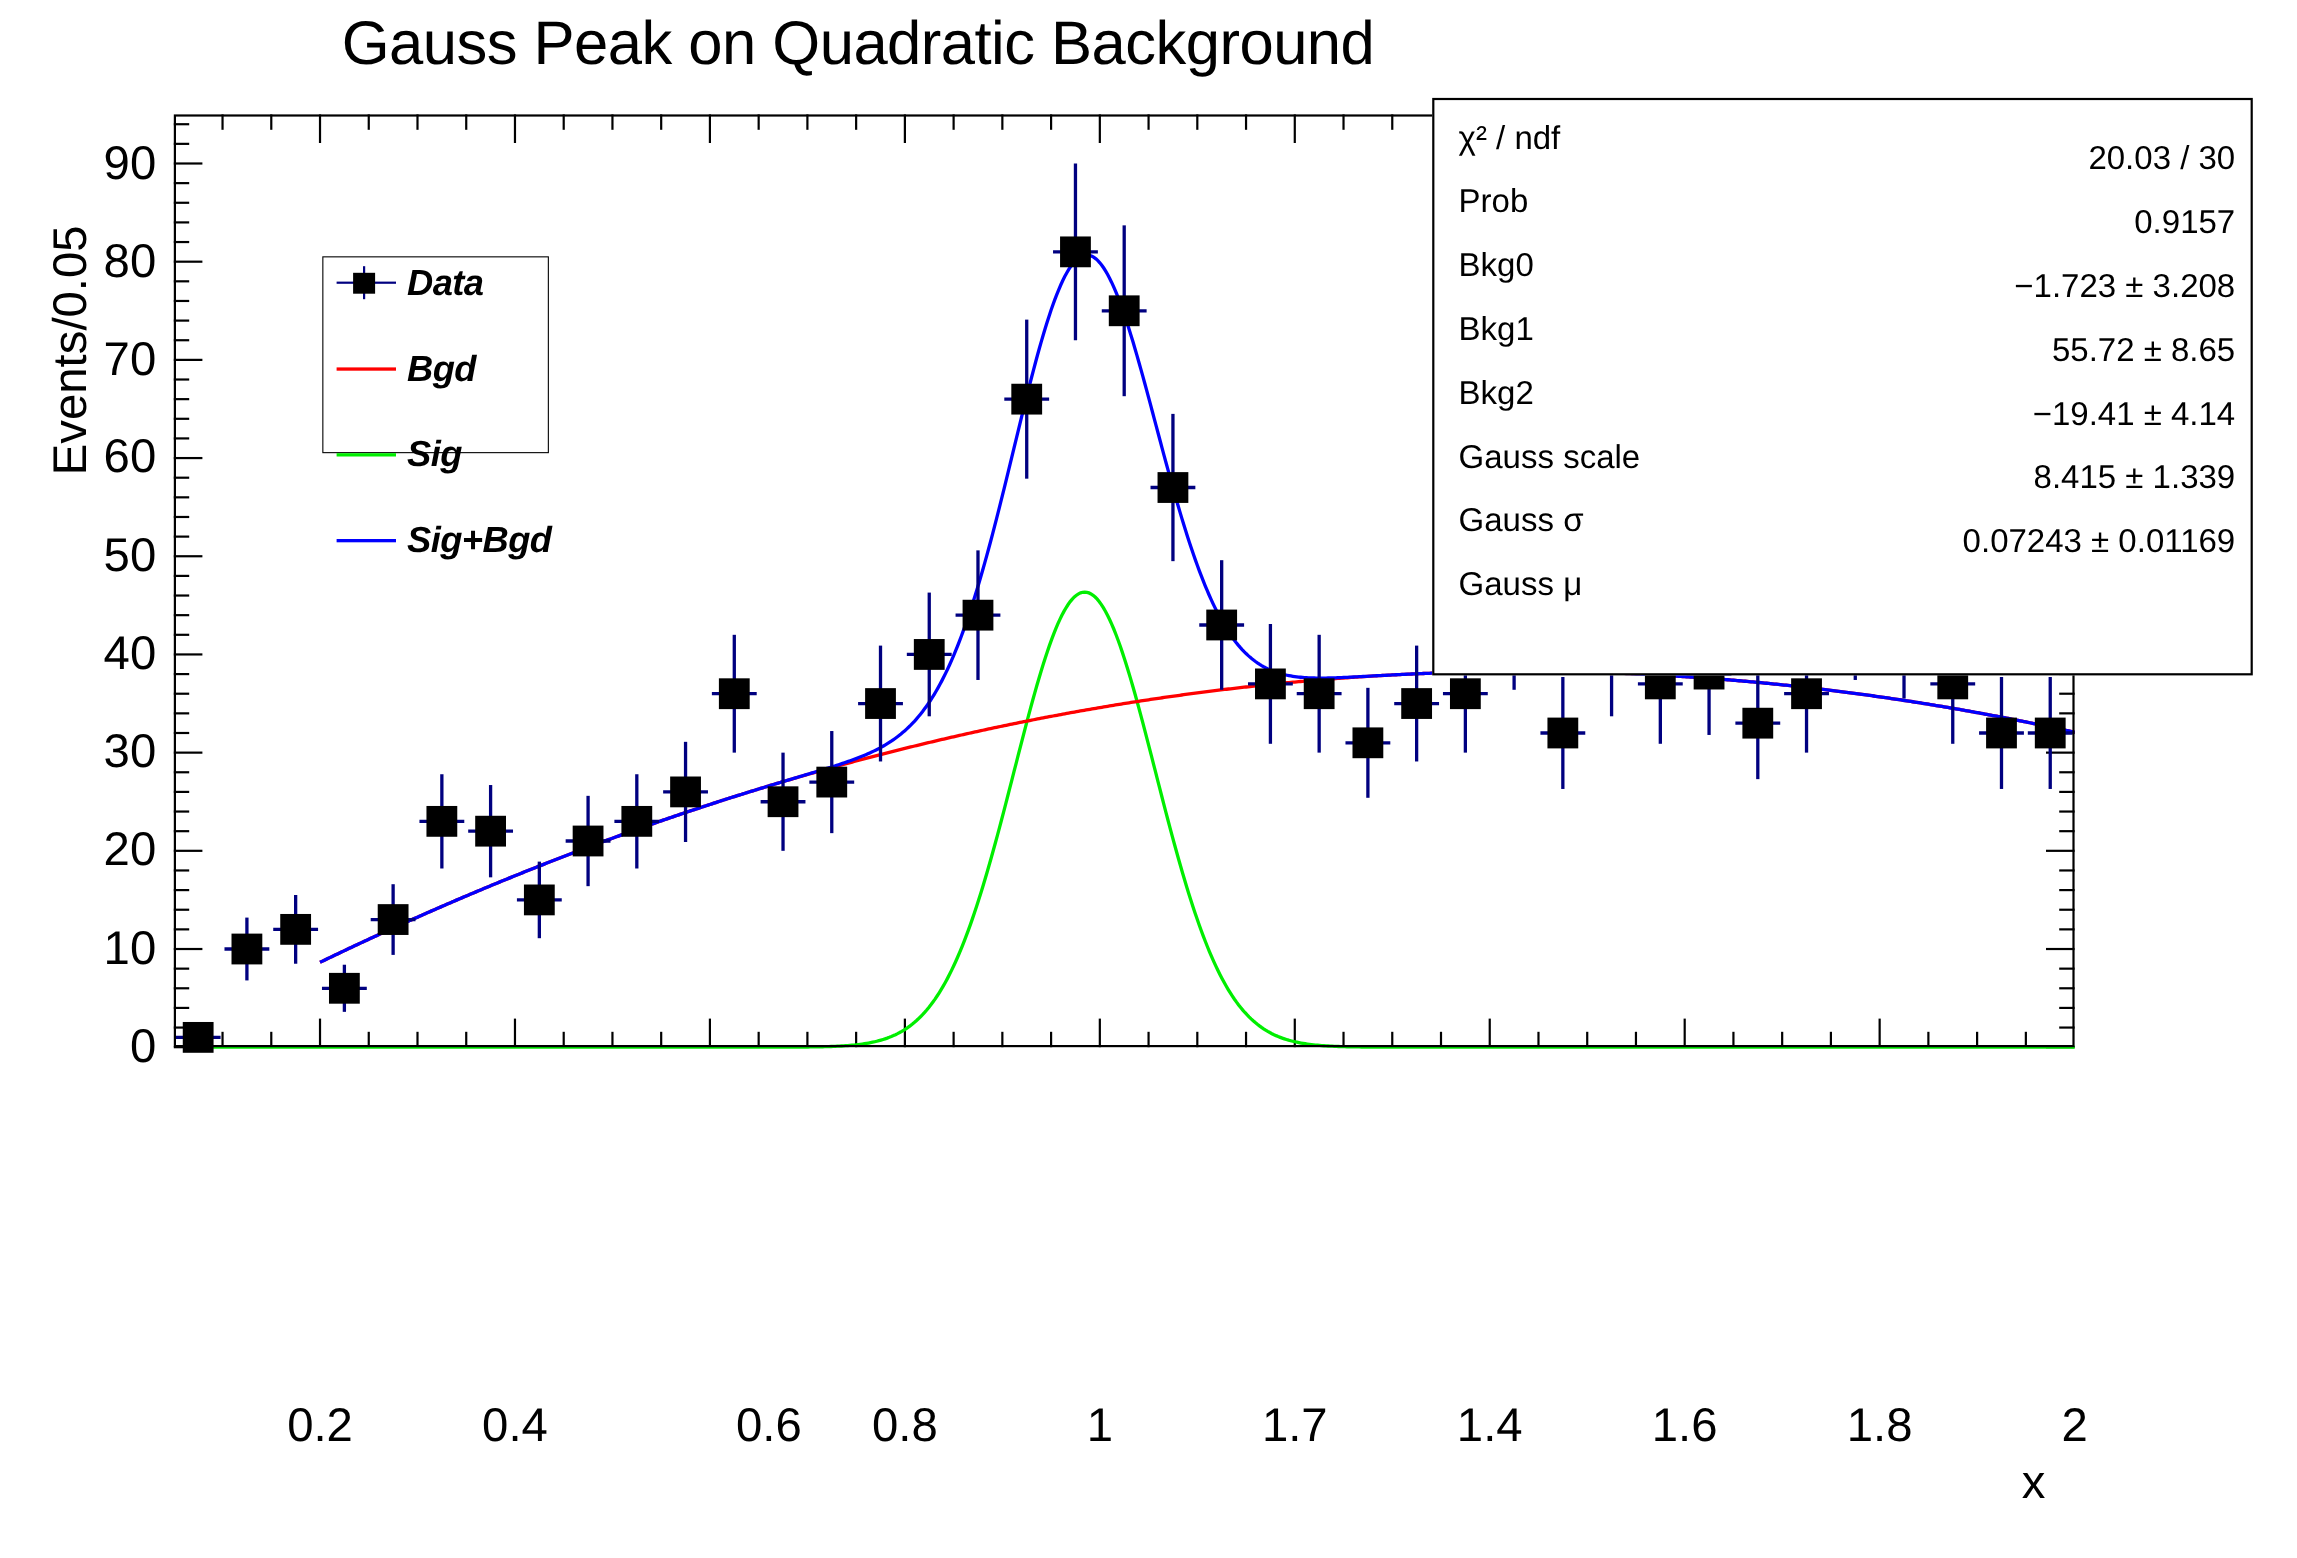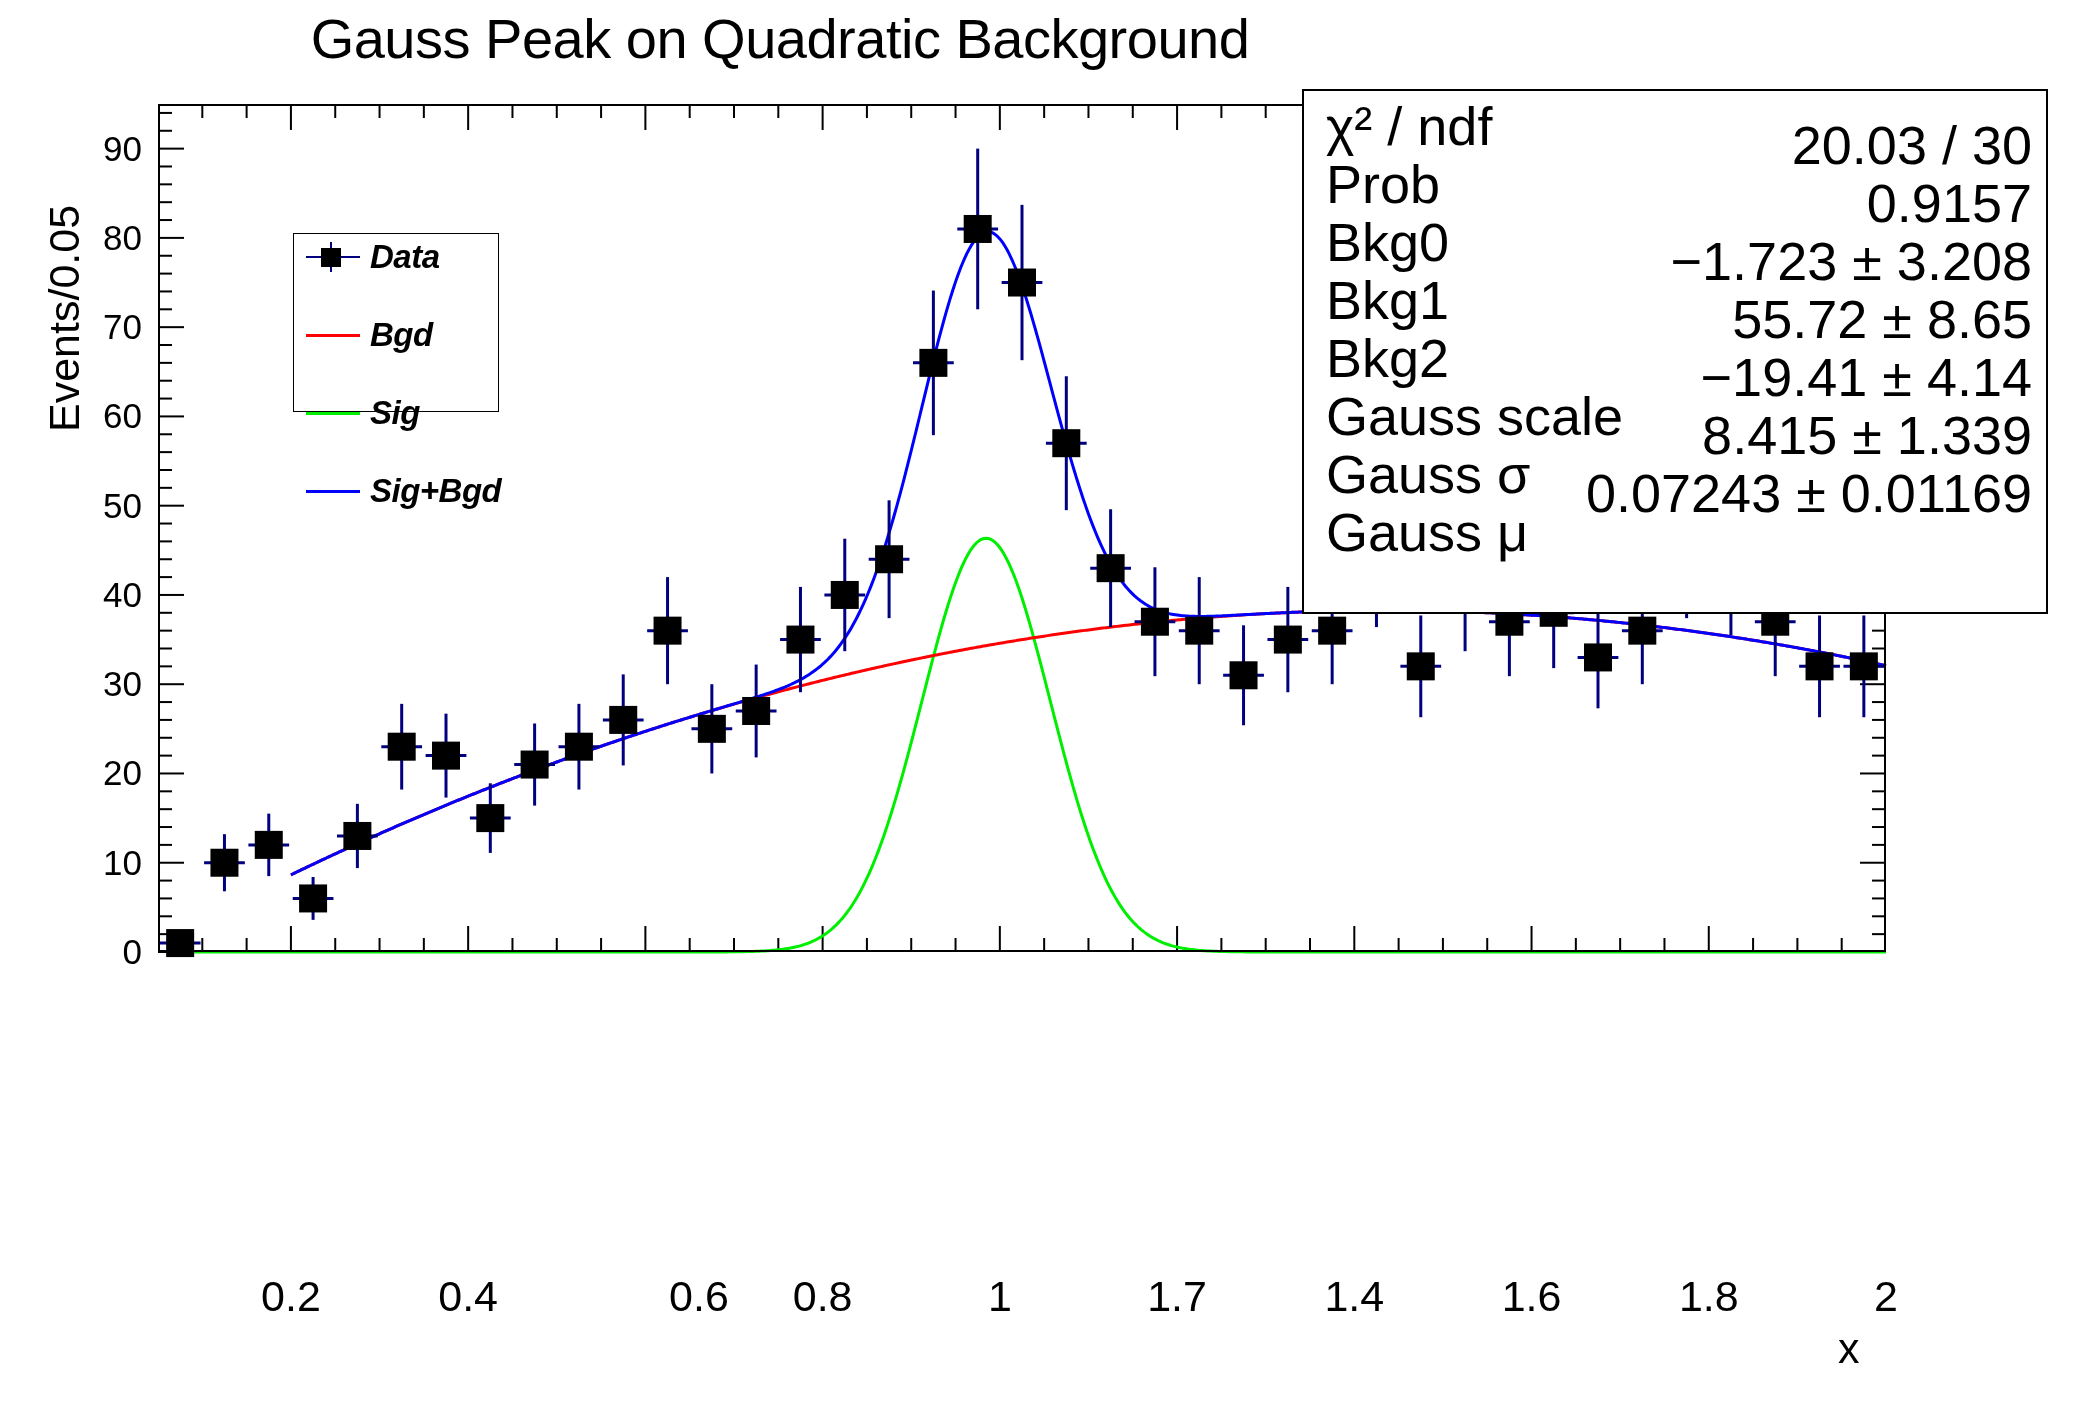--- a/index.html
+++ b/index.html
@@ -10,21 +10,21 @@
   #plot-title{position:absolute;left:0;top:6px;width:1560px;text-align:center;
       font-size:56px;color:#000;letter-spacing:-0.5px;white-space:nowrap;}
 
   #yaxis-title{position:absolute;left:40px;top:108px;width:60px;height:420px;
       font-size:43px;color:#000;writing-mode:vertical-rl;transform:rotate(180deg);
       display:flex;align-items:flex-start;justify-content:center;white-space:nowrap;}
   #xaxis-title{position:absolute;left:1838px;top:1324px;font-size:43px;color:#000;}
   #plot-frame{position:absolute;left:158px;top:104px;width:1728px;height:848px;
       border:2px solid #000;box-sizing:border-box;background:transparent;}
 
-  .ytick-label{position:absolute;right:0;font-size:35px;color:#000;
+  .ytick-label{position:absolute;right:0;font-size:43px;color:#000;
       text-align:right;transform:translateY(-50%);white-space:nowrap;}
   #ytick-labels{position:absolute;left:60px;top:0;width:82px;height:1416px;}
   .xtick-label{position:absolute;top:0;font-size:43px;color:#000;
       transform:translateX(-50%);white-space:nowrap;}
   #xtick-labels{position:absolute;left:0;top:1272px;width:2088px;height:60px;}
 
   #legend-box{position:absolute;left:293px;top:233px;width:206px;height:179px;
       border:1px solid #000;background:#fff;box-sizing:border-box;
       display:flex;flex-direction:column;justify-content:space-around;
       padding:4px 0 4px 0;gap:40px;}
@@ -34,21 +34,21 @@
   .legend-marker-h{position:absolute;left:4px;top:14px;width:54px;height:2px;background:#000080;}
   .legend-marker-v{position:absolute;left:28px;top:0px;width:2px;height:30px;background:#000080;}
   .legend-marker-sq{position:absolute;left:19px;top:6px;width:20px;height:19px;background:#000;}
   .legend-label{font-size:33px;font-weight:bold;font-style:italic;color:#000;
       white-space:nowrap;padding-left:6px;letter-spacing:-0.5px;}
 
   #stats-box{position:absolute;left:1302px;top:89px;width:746px;height:525px;
       border:2px solid #000;background:#fff;box-sizing:border-box;
       display:flex;flex-direction:column;padding:6px 14px 6px 22px;}
   .stats-row{display:flex;align-items:center;justify-content:space-between;
-      height:58px;font-size:54px;color:#000;white-space:nowrap;}
+      height:58px;font-size:30px;color:#000;white-space:nowrap;}
   .stats-name{text-align:left;}
   .stats-val{text-align:right;margin-top:38px;}
 </style>
 </head>
 <body>
 
 <div id="root-canvas">
 
   <div id="plot-title">Gauss Peak on Quadratic Background</div>
 

